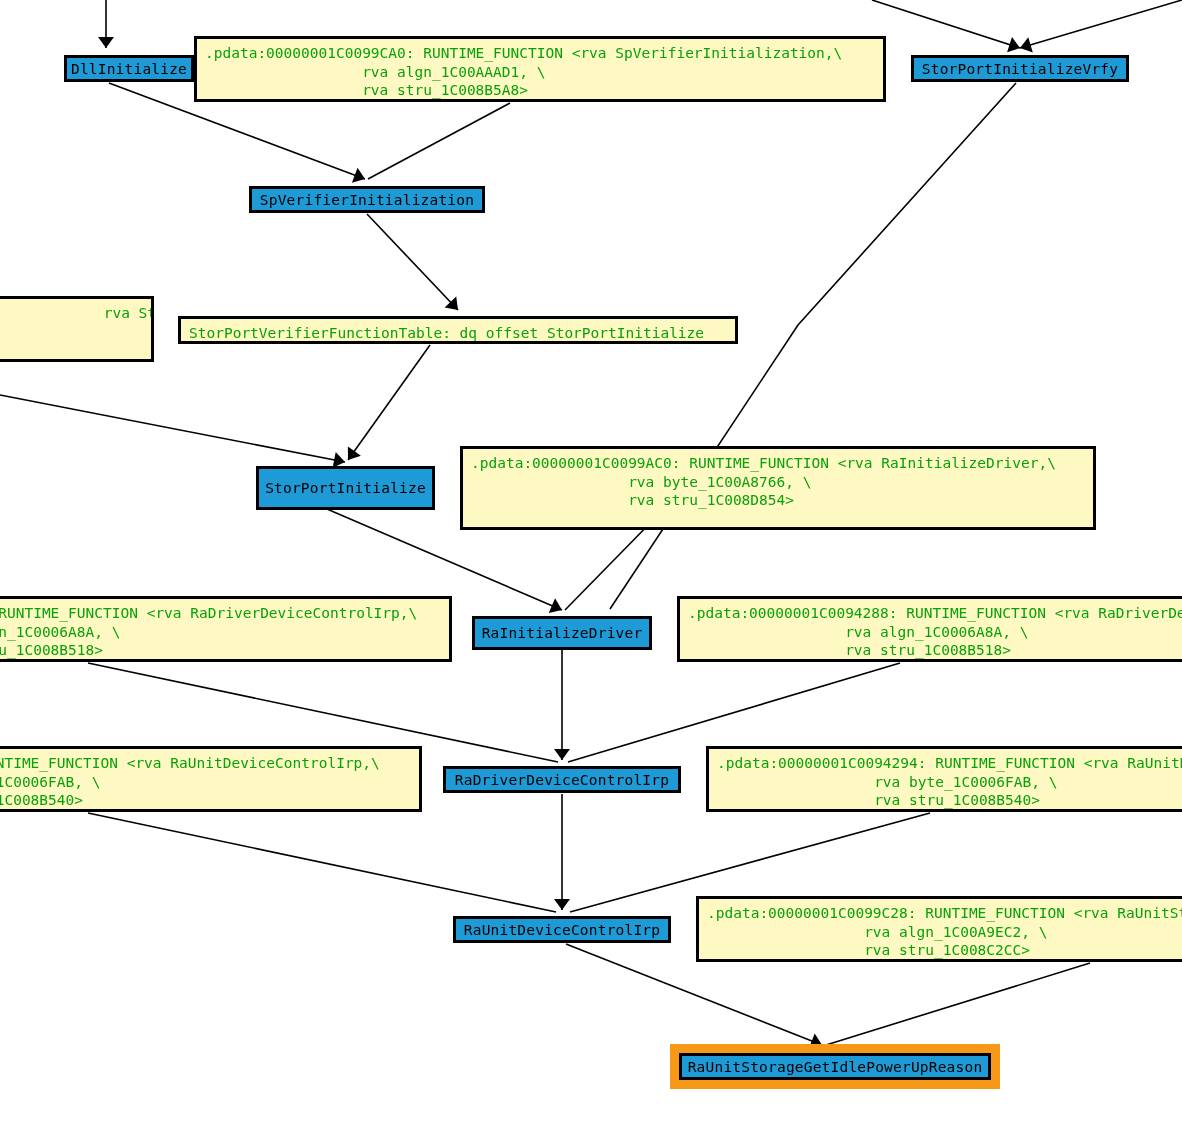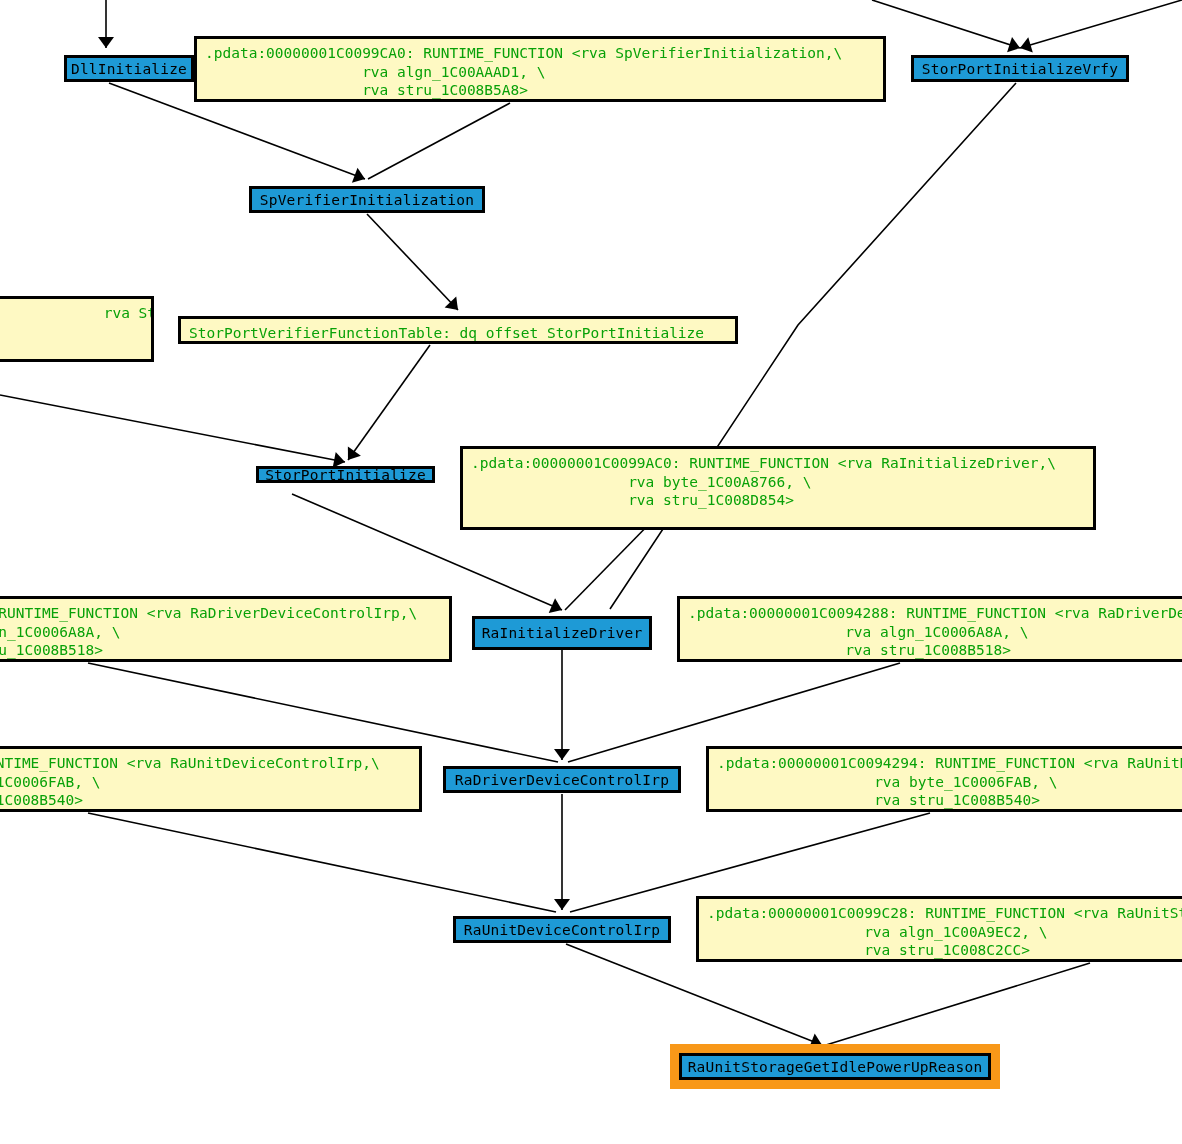--- a/index.html
+++ b/index.html
@@ -121,21 +121,21 @@
   <div id="func-node-layer">
       <div class="func-node" id="dllinitialize" style="left: 41px; top: 55px; width: 130px; height: 27px; margin-left: 23px;">
         <span>DllInitialize</span>
       </div>
       <div class="func-node" id="storportinitializevrfy" style="left: 911px; top: 55px; width: 218px; height: 27px; align-items: center;">
         <span>StorPortInitializeVrfy</span>
       </div>
       <div class="func-node" id="spverifierinitialization" style="left: 249px; top: 186px; width: 236px; height: 27px;">
         <span>SpVerifierInitialization</span>
       </div>
-      <div class="func-node" id="storportinitialize" style="left: 256px; top: 466px; width: 179px; height: 17px;">
+      <div class="func-node" id="storportinitialize" style="left: 256px; top: 466px; width: 179px; height: 44px;">
         <span>StorPortInitialize</span>
       </div>
       <div class="func-node" id="rainitializedriver" style="left: 472px; top: 616px; width: 180px; height: 34px;">
         <span>RaInitializeDriver</span>
       </div>
       <div class="func-node" id="radriverdevicecontrolirp" style="left: 443px; top: 766px; width: 238px; height: 27px;">
         <span>RaDriverDeviceControlIrp</span>
       </div>
       <div class="func-node" id="raunitdevicecontrolirp" style="left: 453px; top: 916px; width: 218px; height: 27px;">
         <span>RaUnitDeviceControlIrp</span>

